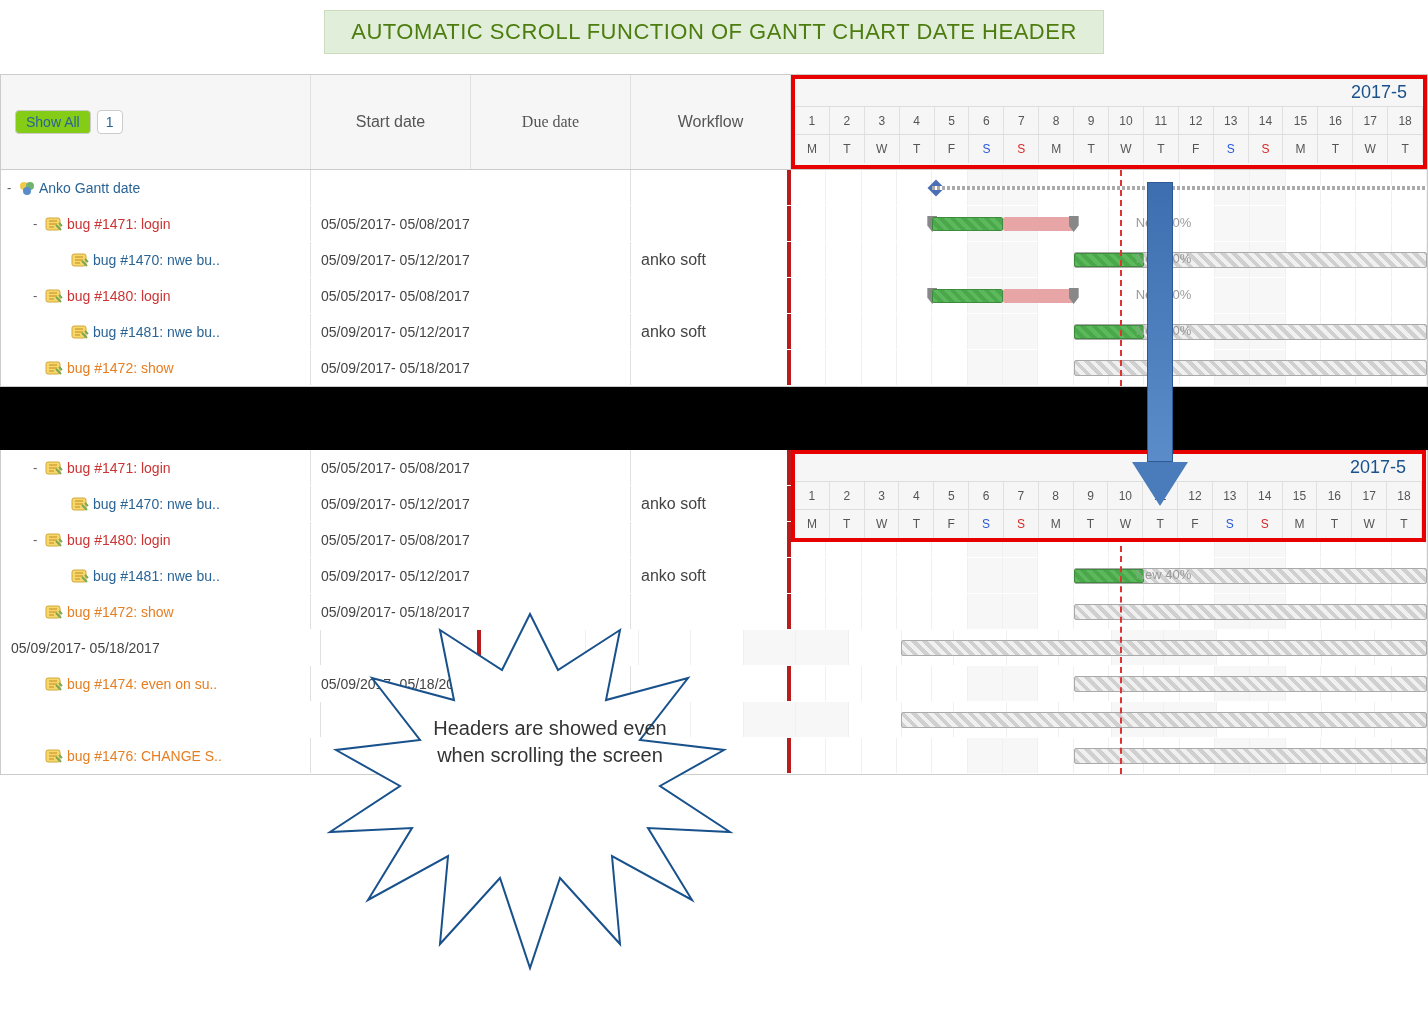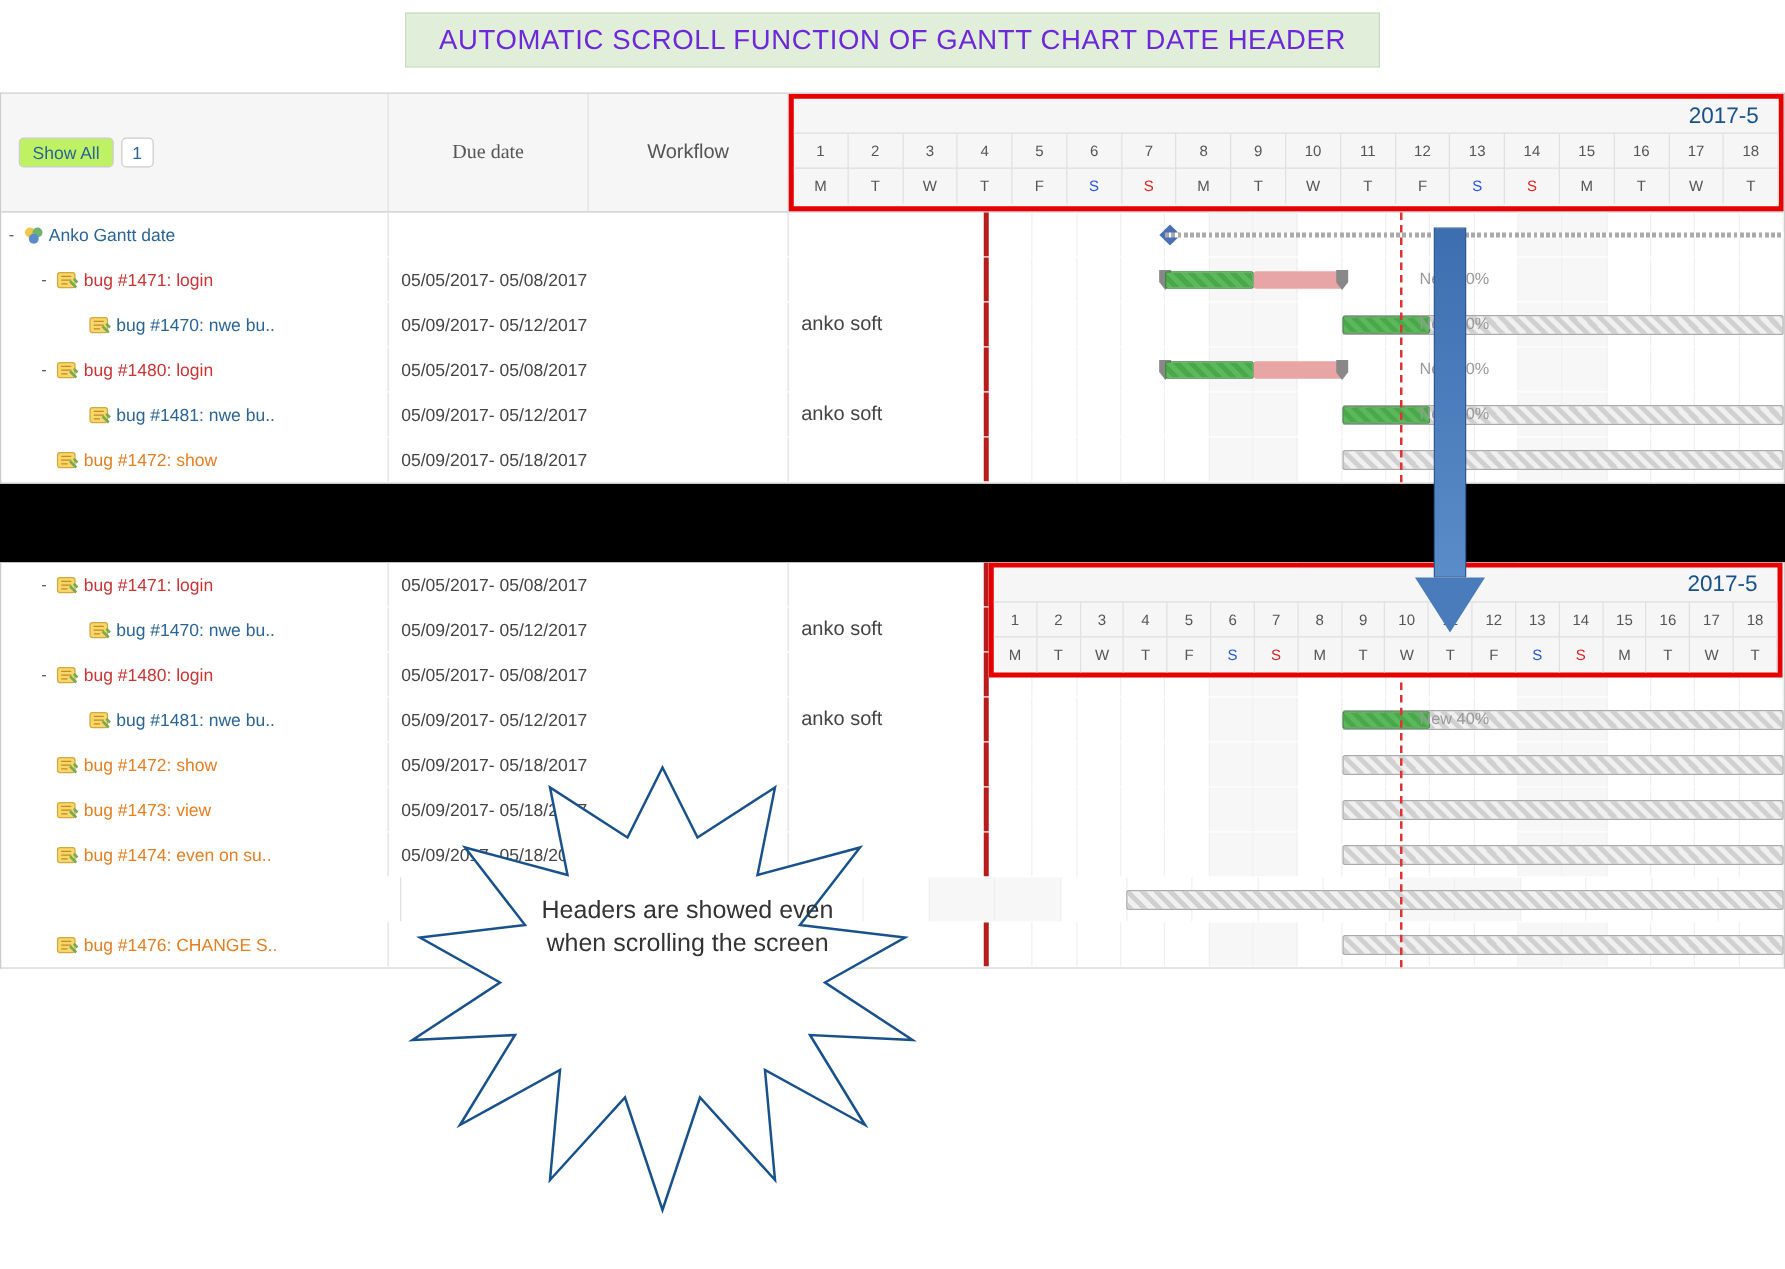--- a/index.html
+++ b/index.html
@@ -12,21 +12,21 @@
     width: 1428px;
   }
   .title-banner {
     margin: 10px auto 20px;
     width: 780px;
     background: #e1eed9;
     border: 1px solid #c9dcc0;
     text-align: center;
     padding: 8px 20px;
     font-size: 22px;
-    color: #6d28d9;
+    color: #4d7c0f;
     letter-spacing: 0.5px;
   }
   .panel {
     border: 1px solid #ccc;
     margin: 0 0 0 0;
     background: #fff;
     position: relative;
     overflow: hidden;
   }
   .panel-header {
@@ -52,21 +52,21 @@
   }
   .left-head-cell.start-head { width: 160px; }
   .left-head-cell.due-head { width: 160px; font-family: Liberation Serif, serif; }
   .left-head-cell.assignee-head { width: 160px; }
   .show-all-btn {
     border: 1px solid #ccc;
     border-radius: 4px;
     padding: 3px 10px;
     color: #2a6496;
     font-size: 14px;
-    background: #bef264;
+    background: #84cc16;
     cursor: pointer;
   }
   .badge-1 {
     border: 1px solid #ccc;
     border-radius: 4px;
     padding: 3px 8px;
     color: #2a6496;
     font-size: 14px;
     background: #fff;
     cursor: pointer;
@@ -281,20 +281,21 @@
 <div class="title-banner">AUTOMATIC SCROLL FUNCTION OF GANTT CHART DATE HEADER</div>
 
 <div style="position:relative;">
 
 <div class="panel">
   <div class="panel-header">
     <div class="left-head-cell tree-head">
       <span class="show-all-btn">Show All</span>
       <span class="badge-1">1</span>
     </div>
+    <div class="left-head-cell start-head">Start date</div>
     <div class="left-head-cell due-head">Due date</div>
     <div class="left-head-cell assignee-head">Workflow</div>
     <div class="date-header-wrap">
       <div class="month-row">2017-5</div>
       <div class="days-row" id="days1">
             <div class="day-cell">1</div>
             <div class="day-cell">2</div>
             <div class="day-cell">3</div>
             <div class="day-cell">4</div>
             <div class="day-cell">5</div>
@@ -798,32 +799,20 @@
             <div class="gantt-cell weekend"></div>
             <div class="gantt-cell weekend"></div>
             <div class="gantt-cell"></div>
             <div class="gantt-cell"></div>
             <div class="gantt-cell"></div>
             <div class="gantt-cell"></div>
             <div class="bar hatch" style="left:44.44444444444444%;width:55.55555555555556%"></div>
           </div>
         </div>
         <div class="row">
-          <div class="tree-col">
-            <span class="tree-indent" style="width:26px"></span>
-            <span class="tree-toggle"></span>
-            <span class="issue-icon">
-              <svg width="18" height="18" viewBox="0 0 18 18">
-                <rect x="1" y="3" width="14" height="12" rx="2" fill="#f6d76b" stroke="#d4a83a"></rect>
-                <path d="M4 6 L12 6 M4 9 L12 9 M4 12 L9 12" stroke="#c68a1f" stroke-width="1"></path>
-                <path d="M11 10 L16 15 M14 8 L17 11" stroke="#7a5" stroke-width="2"></path>
-              </svg>
-            </span>
-            <span class="link-orange">bug #1473: view</span>
-          </div>
           <div class="date-col">05/09/2017- 05/18/2017</div>
           <div class="assignee-col"></div>
           <div class="gantt-col">
             <div class="gantt-cell"></div>
             <div class="gantt-cell"></div>
             <div class="gantt-cell"></div>
             <div class="gantt-cell"></div>
             <div class="gantt-cell"></div>
             <div class="gantt-cell weekend"></div>
             <div class="gantt-cell weekend"></div>

